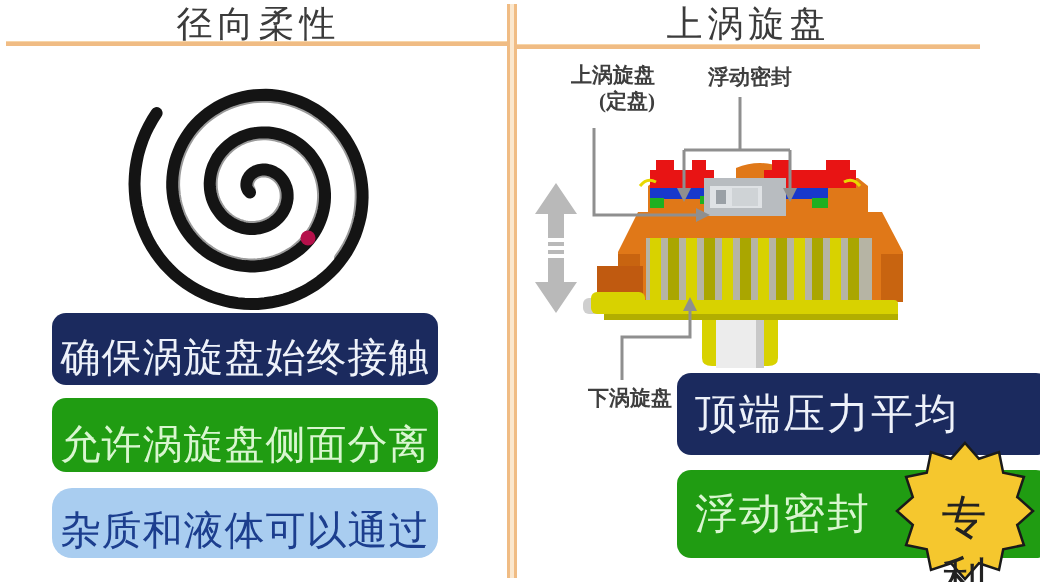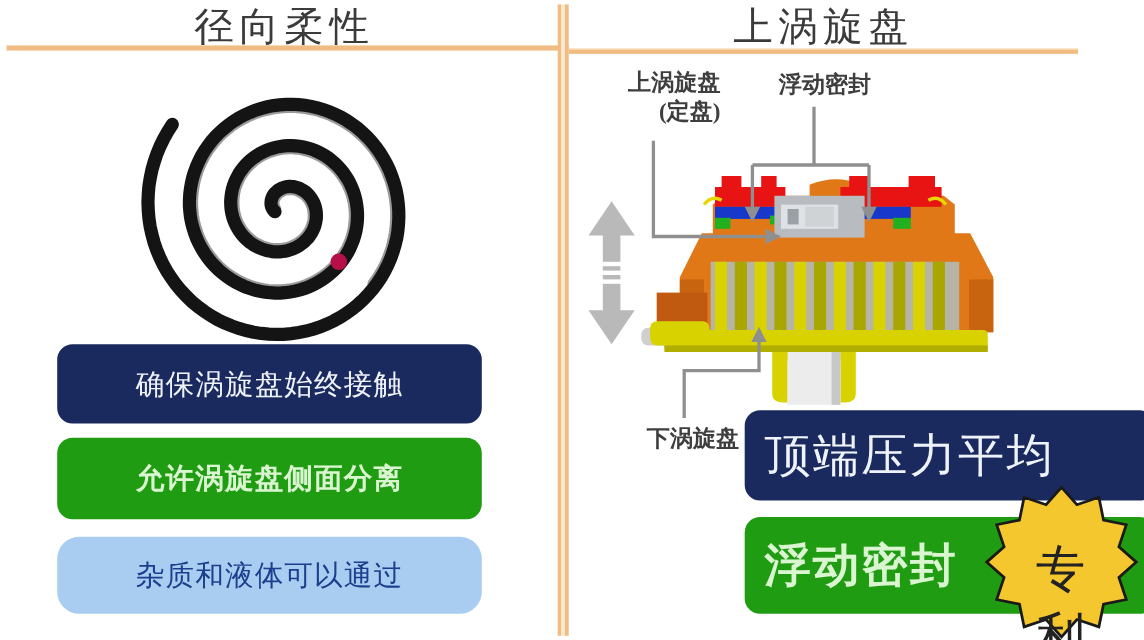--- a/index.html
+++ b/index.html
@@ -5,23 +5,23 @@
   html,body{margin:0;padding:0;background:#fff;}
   #page{position:relative;width:1040px;height:582px;background:#fff;overflow:hidden;
         font-family:"Liberation Serif","DejaVu Serif",serif;padding-left:24px;}
   .abs{position:absolute;}
   .panel-title{font-size:36px;letter-spacing:5px;color:#3b3b3b;text-align:center;font-weight:400;}
   .rule-h{height:5px;background:linear-gradient(180deg,#f7d5a8 0 1px,var(--accent-line) 1px 100%);}
   .rule-v{width:10px;background:linear-gradient(90deg,var(--accent-line) 0 3px,#fbe7cd 3px 7px,var(--accent-line) 7px 10px);}
   .benefit{border-radius:14px;display:flex;align-items:center;}
   .benefit.centered{justify-content:center;}
   .benefit-navy{background:var(--navy-box);color:#eef2fa;}
-  .benefit-green{background:var(--green-box);color:var(--pale-green-text);font-weight:bold;}
+  .benefit-green{background:var(--green-box);color:var(--pale-green-text);}
   .benefit-lblue{background:var(--lightblue-box);color:var(--navy-text);}
-  .benefit-l{font-size:26px;letter-spacing:1px;}
+  .benefit-l{font-size:40px;letter-spacing:1px;align-items:flex-end;}
   .benefit-r{font-size:42px;letter-spacing:2px;padding-left:18px;}
   .part-label{font-size:21px;font-weight:700;color:#3e3e3e;text-align:right;line-height:26px;}
   .spiral-black{fill:none;stroke:var(--spiral-black);stroke-width:12;stroke-linecap:round;}
   .spiral-gray{fill:none;stroke:var(--spiral-gray);stroke-width:12;stroke-linecap:round;}
   .leader{fill:none;stroke:#8f8f8f;stroke-width:3;}
   .leader-arrow{fill:#8f8f8f;stroke:none;}
   #badge-label{font-size:45px;color:#222;text-align:center;letter-spacing:2px;}
   svg{display:block;}
 </style>
 </head>

